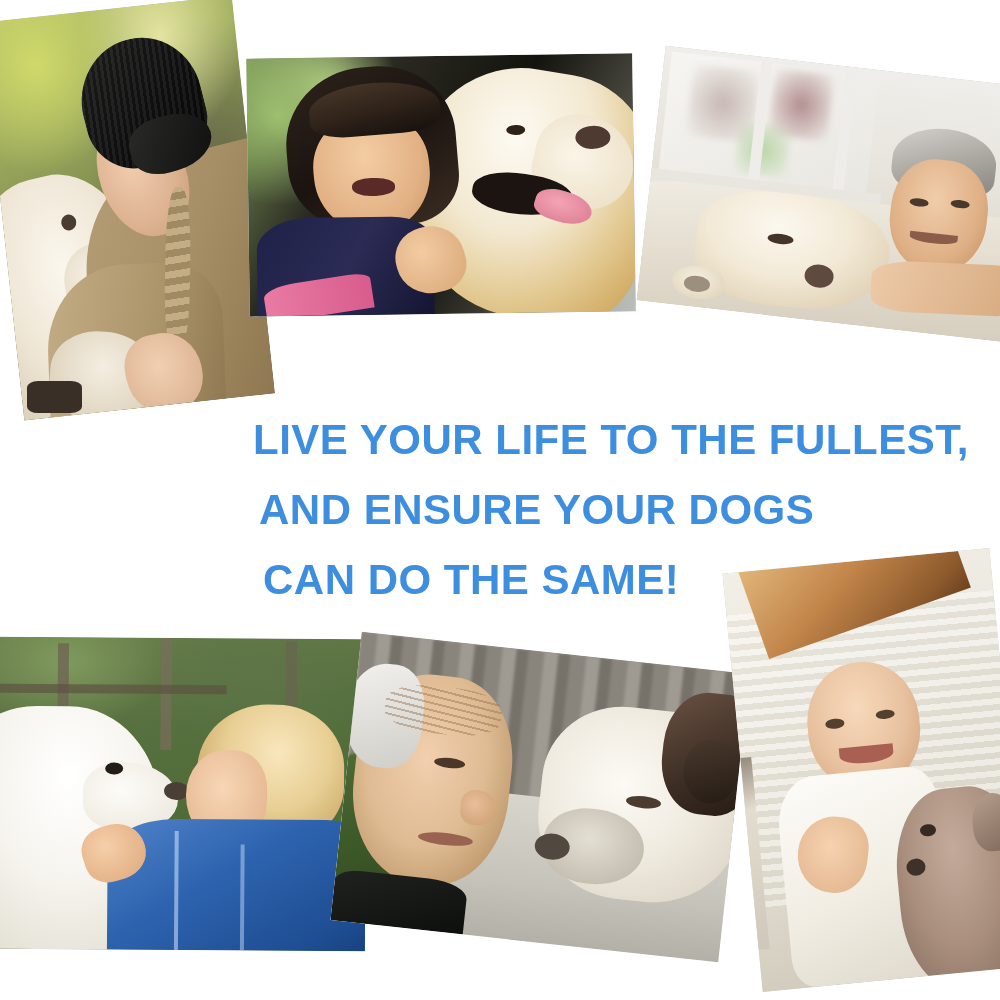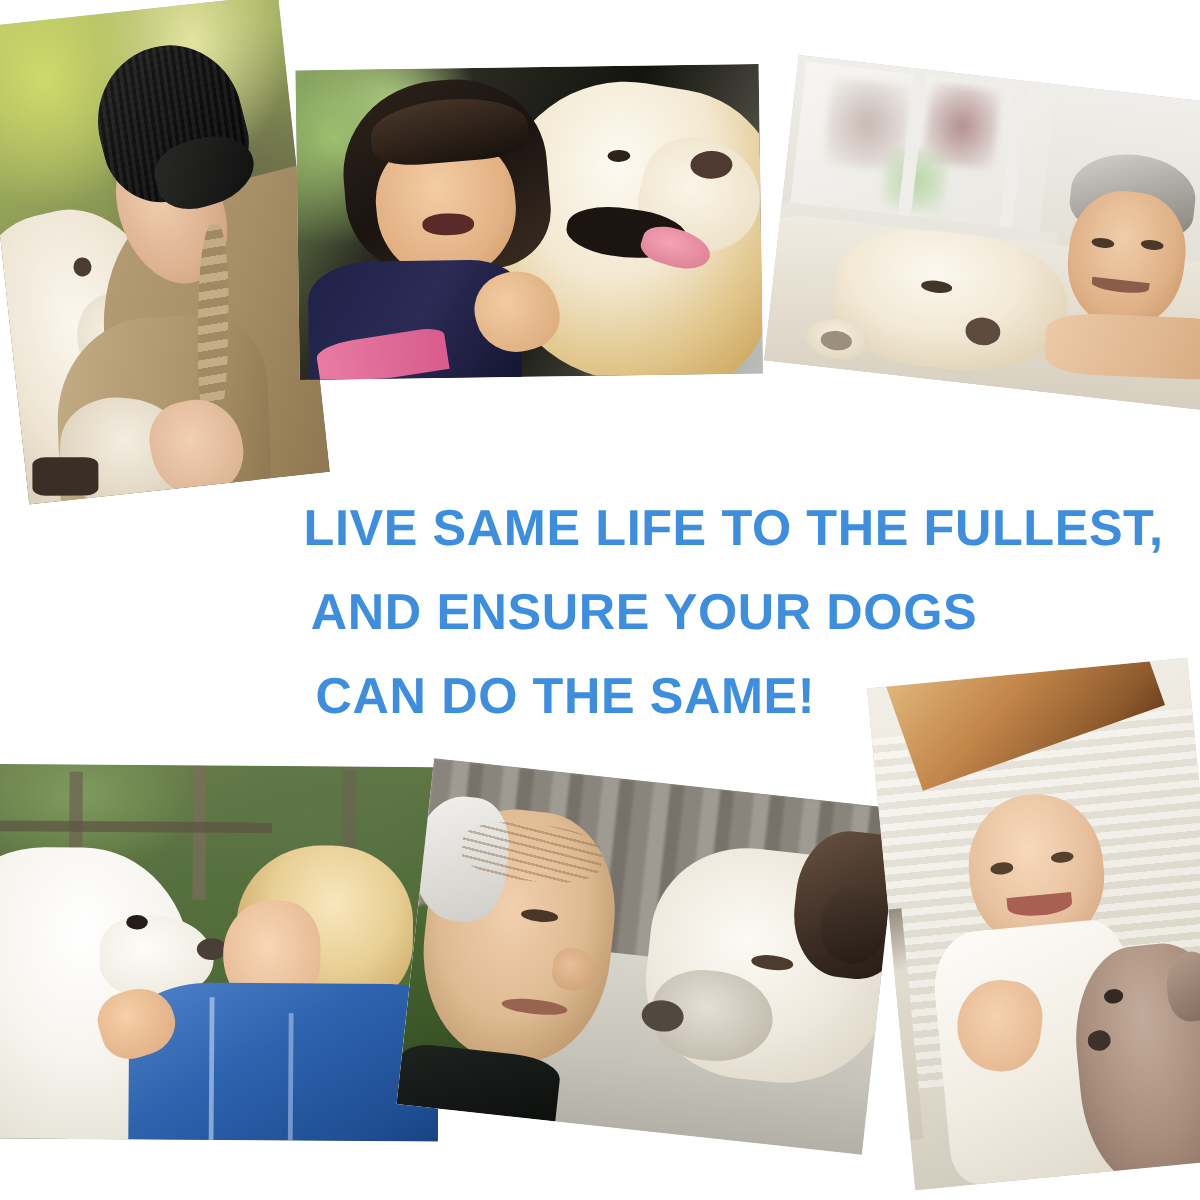--- a/index.html
+++ b/index.html
@@ -622,21 +622,21 @@
       <div class="man-face"></div>
       <div class="man-eye1"></div>
       <div class="man-eye2"></div>
       <div class="man-smile"></div>
       <div class="man-arm"></div>
     </div>
 
   </div>
 
   <div id="quote">
-    <div class="line l1">LIVE SAME LIFE TO THE FULLEST,</div>
+    <div class="line l1">LIVE YOUR LIFE TO THE FULLEST,</div>
     <div class="line l2">AND ENSURE YOUR DOGS</div>
     <div class="line l3">CAN DO THE SAME!</div>
   </div>
 
   <div class="photo" id="photo-toddler-dog">
     <div class="scene">
       <div class="fence1"></div>
       <div class="fence2"></div>
       <div class="fence3"></div>
       <div class="rail"></div>

